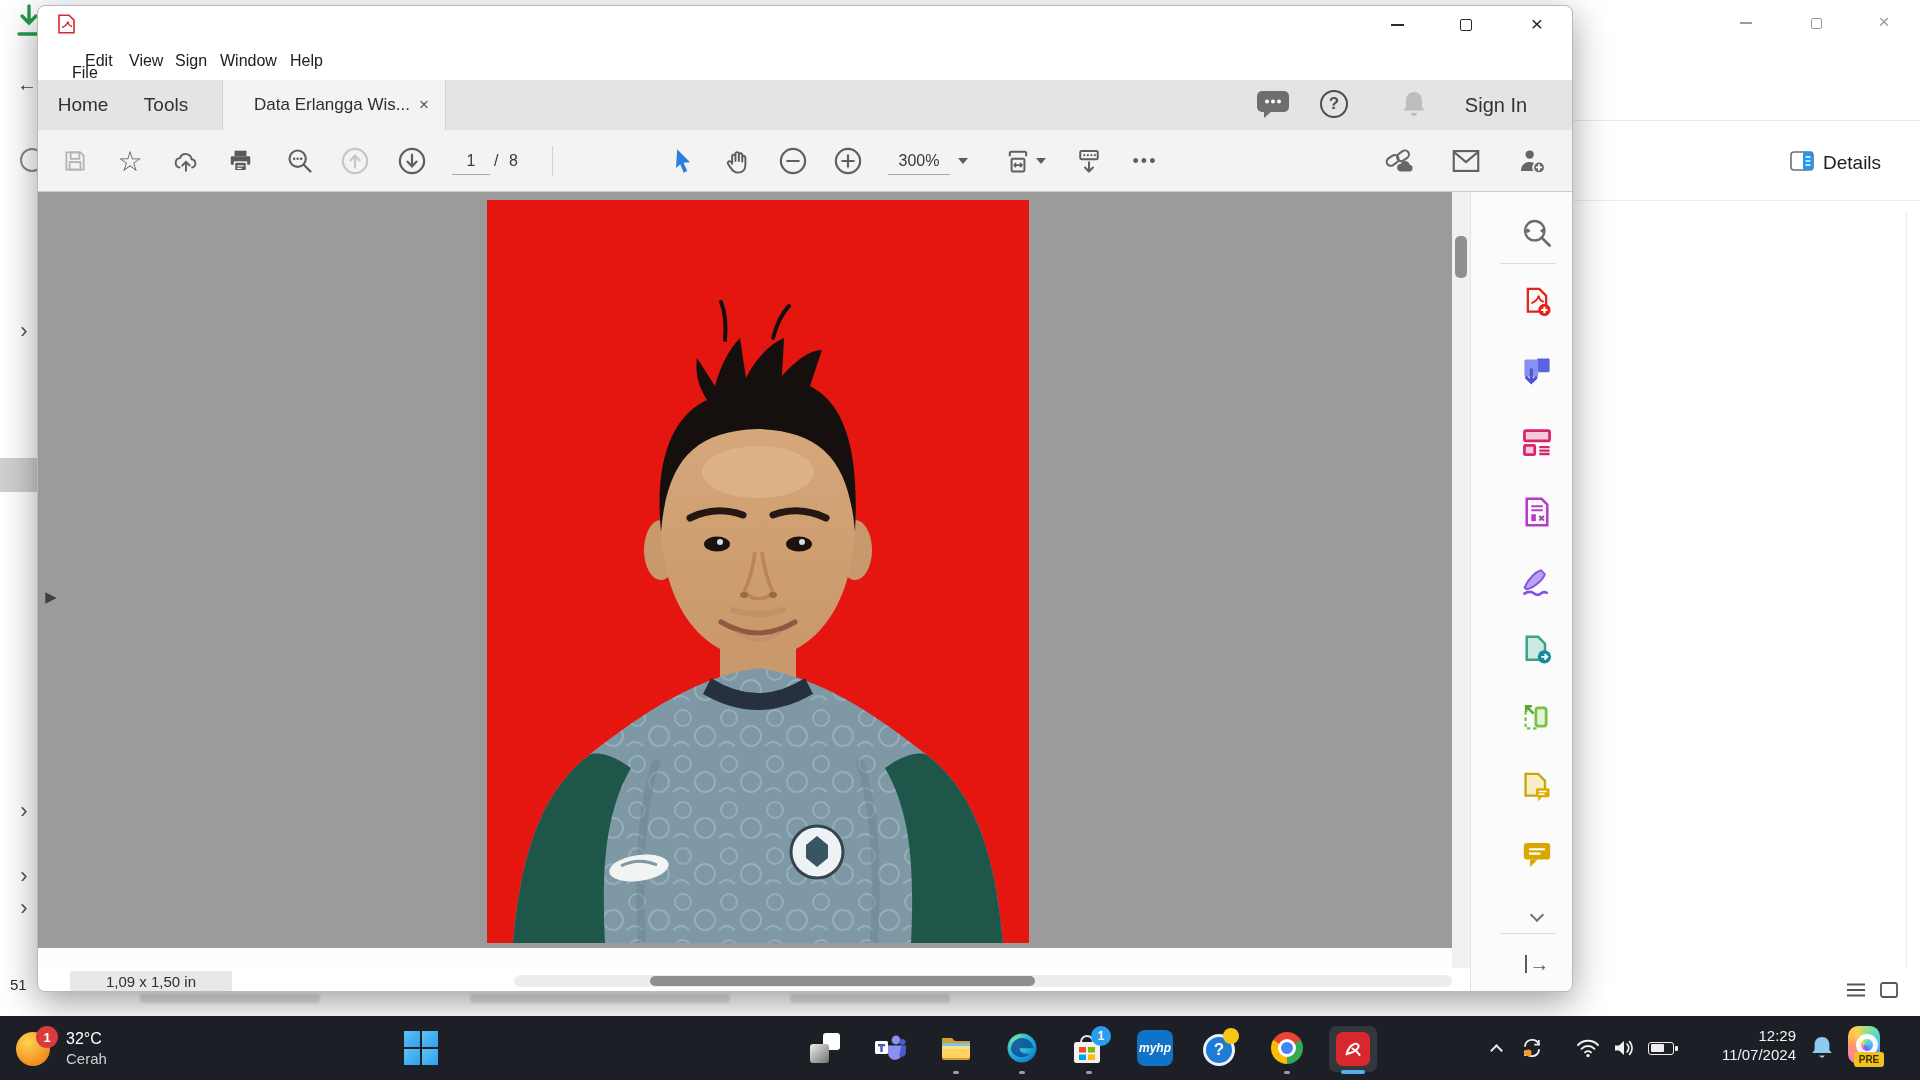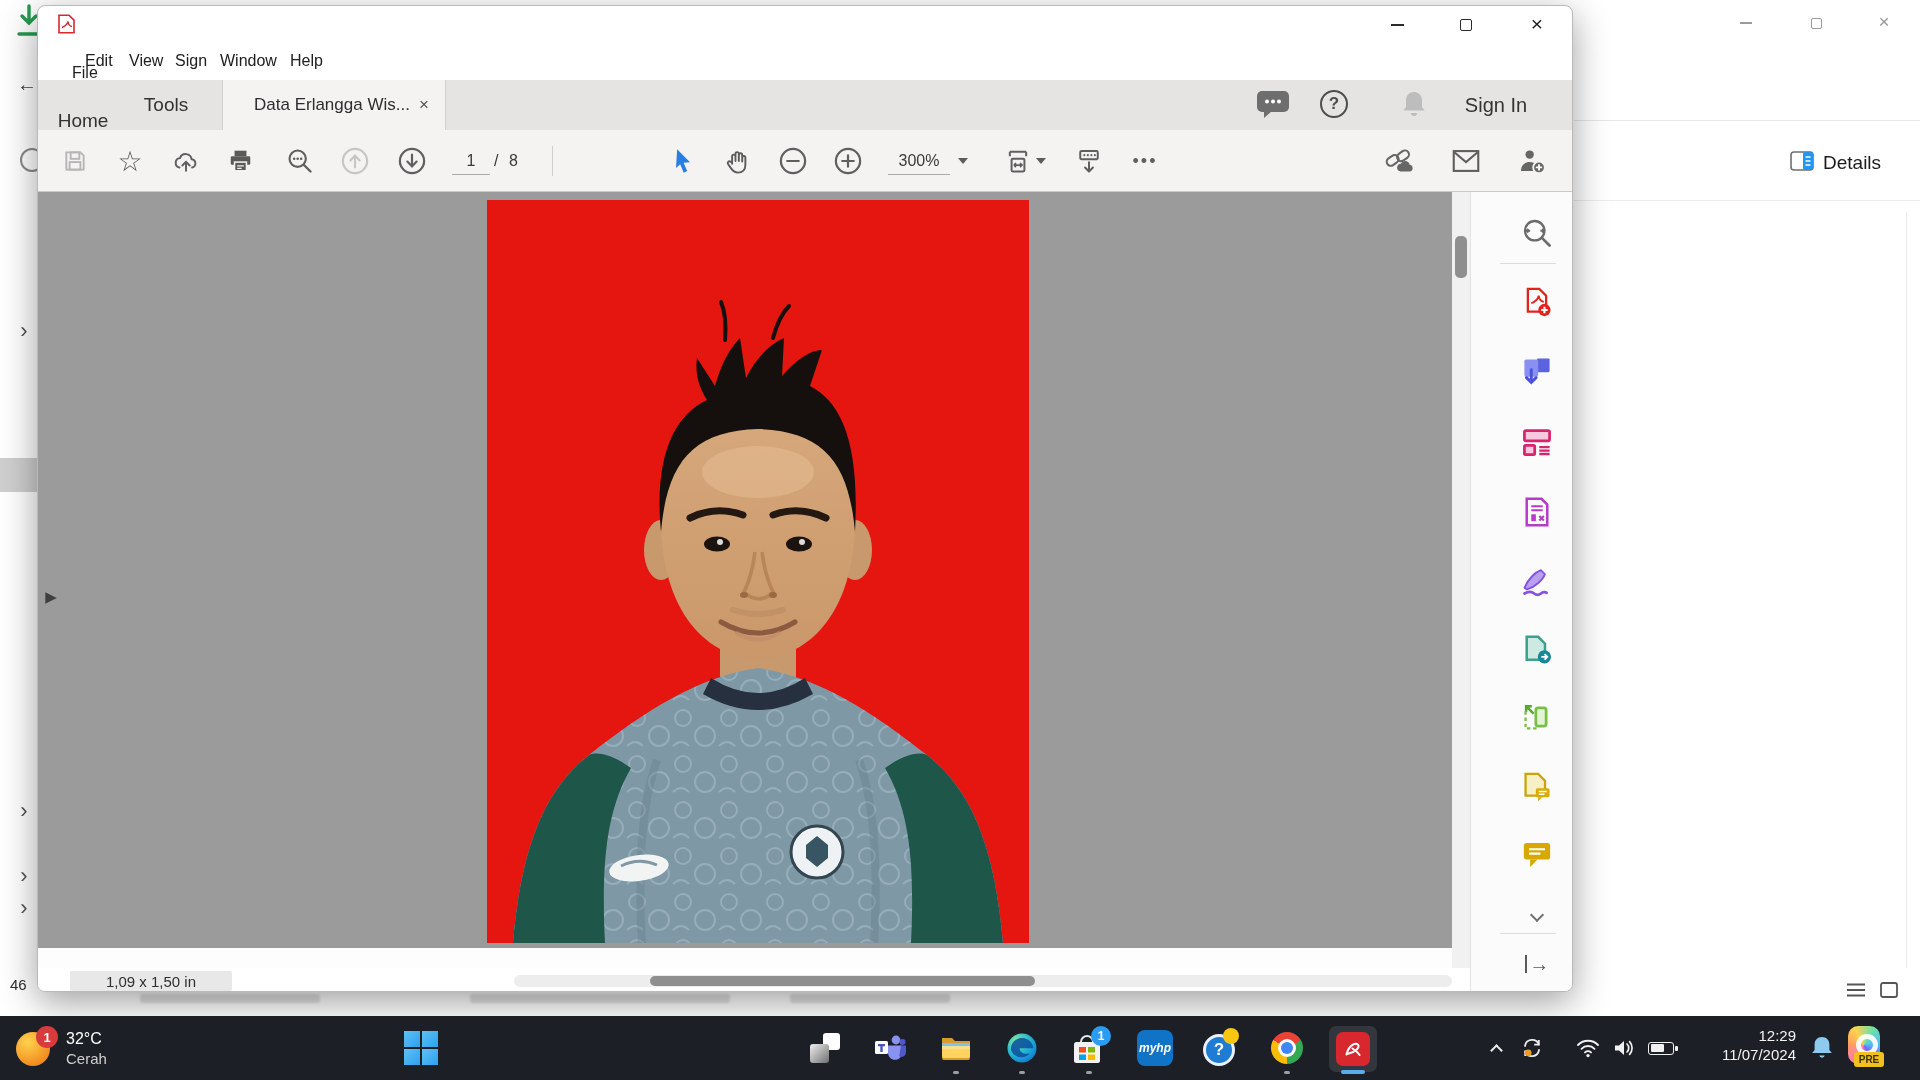--- a/index.html
+++ b/index.html
@@ -78,21 +78,21 @@
   <div class="abs" style="left:1574px;top:200px;width:346px;height:1px;background:#ececec;"></div>
   <div class="abs" style="left:1906px;top:212px;width:1px;height:756px;background:#ececec;"></div>
 
   <div class="abs ctr" style="left:14px;top:70px;width:26px;height:28px;color:#444;font-size:20px;">←</div>
   <div class="abs" style="left:20px;top:148px;width:24px;height:24px;border:2px solid #8a8a8a;border-radius:50%;"></div>
   <div class="abs" style="left:0;top:458px;width:40px;height:34px;background:#cfcfcf;"></div>
   <div class="abs ctr" style="left:14px;top:318px;width:20px;height:26px;color:#555;font-size:22px;">›</div>
   <div class="abs ctr" style="left:14px;top:798px;width:20px;height:26px;color:#555;font-size:22px;">›</div>
   <div class="abs ctr" style="left:14px;top:863px;width:20px;height:26px;color:#555;font-size:22px;">›</div>
   <div class="abs ctr" style="left:14px;top:895px;width:20px;height:26px;color:#555;font-size:22px;">›</div>
-  <div class="abs" style="left:10px;top:976px;font-size:15px;color:#2d2d2d;">46</div>
+  <div class="abs" style="left:10px;top:976px;font-size:15px;color:#2d2d2d;">51</div>
   <div class="abs blurbar" style="left:140px;top:994px;width:180px;height:9px;"></div>
   <div class="abs blurbar" style="left:470px;top:994px;width:260px;height:9px;"></div>
   <div class="abs blurbar" style="left:790px;top:994px;width:160px;height:9px;"></div>
   <div class="abs flex" style="left:1846px;top:982px;gap:14px;">
     <svg width="20" height="16" viewBox="0 0 20 16">
         <path d="M1 2.5 h18 M1 8 h18 M1 13.5 h18" stroke="#555" stroke-width="1.8"></path>
       </svg>
     <svg width="18" height="16" viewBox="0 0 18 16">
         <rect x="1" y="1" width="16" height="14" rx="2" stroke="#555" stroke-width="1.8" fill="none"></rect>
       </svg>
@@ -115,21 +115,21 @@
   <div class="abs ctr" style="left:1514px;top:8px;width:46px;height:32px;font-size:21px;color:#1e1e1e;">×</div>
 
   <div class="abs menu-item" style="left:50px;top:64px;margin-left:22px;">File</div>
   <div class="abs menu-item" style="left:85px;top:52px;">Edit</div>
   <div class="abs menu-item" style="left:129px;top:52px;">View</div>
   <div class="abs menu-item" style="left:175px;top:52px;">Sign</div>
   <div class="abs menu-item" style="left:220px;top:52px;">Window</div>
   <div class="abs menu-item" style="left:290px;top:52px;">Help</div>
 
   <div class="abs tabbar" style="left:38px;top:80px;width:1534px;height:50px;"></div>
-  <div class="abs ctr tab-label" style="left:48px;top:80px;width:70px;height:50px;margin-top:16px;">
+  <div class="abs ctr tab-label" style="left:48px;top:80px;width:70px;height:50px;">
       <span>Home</span>
     </div>
   <div class="abs ctr tab-label" style="left:128px;top:80px;width:76px;height:50px;">
       <span>Tools</span>
     </div>
   <div class="abs doctab flex" style="left:222px;top:80px;width:224px;height:50px;padding-left:31px;">
     <span class="doctab-label">Data Erlangga Wis...</span>
     <span class="abs ctr" style="right:10px;top:14px;width:22px;height:22px;font-size:17px;color:#555;">×</span>
   </div>
   <div class="abs" style="left:1256px;top:90px;">

